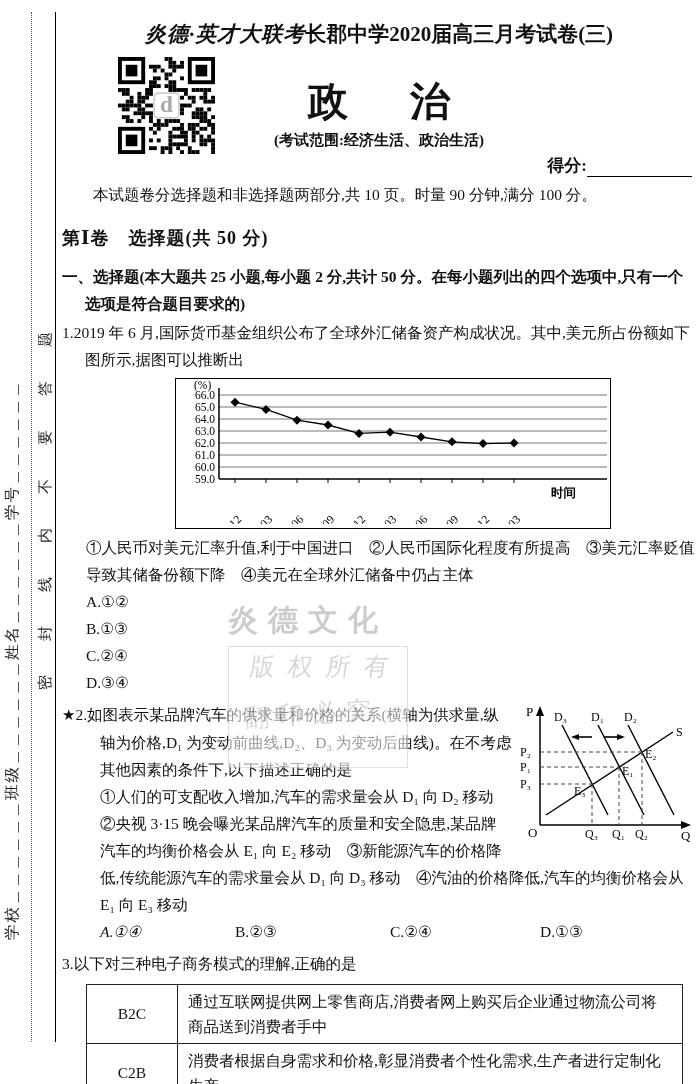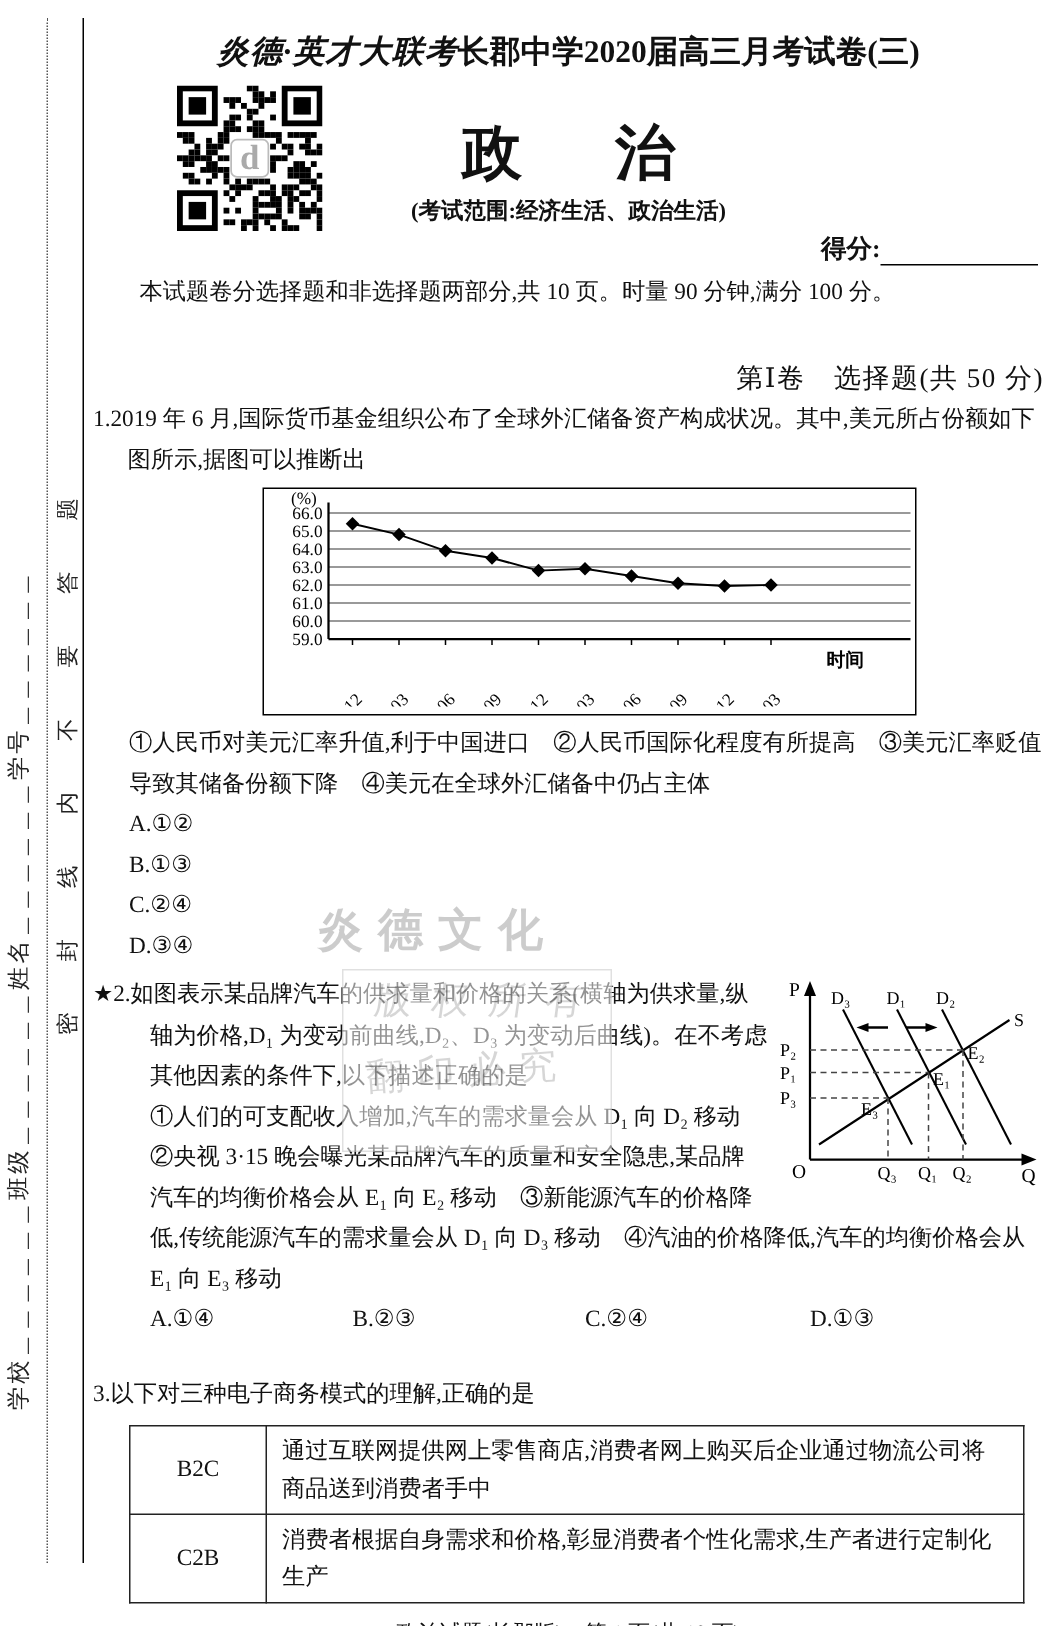--- a/index.html
+++ b/index.html
@@ -23,51 +23,51 @@
   
   .main{position:absolute;left:62px;top:0;width:634px;}
   .title{margin-top:20px;text-align:center;font-size:21px;font-weight:bold;white-space:nowrap;}
   .title .prefix{font-weight:900;font-style:italic;letter-spacing:1px;}
   .qr{position:absolute;left:56px;top:57px;width:97px;height:97px;}
   .subject{margin-top:26px;text-align:center;font-size:40px;font-weight:bold;letter-spacing:62px;padding-left:62px;}
   .scope{margin-top:2px;text-align:center;font-size:15px;font-weight:bold;}
   .score-row{margin-top:4px;text-align:right;font-size:17px;font-weight:bold;padding-right:4px;}
   .score-line{display:inline-block;width:105px;border-bottom:1px solid #000;height:17px;vertical-align:bottom;}
   .intro{margin-top:4px;font-size:15.5px;text-indent:2em;line-height:26px;}
-  .section-head{margin-top:32px;text-align:right;font-size:18px;font-weight:normal;letter-spacing:1px;}
+  .section-head{margin-top:18px;text-align:left;font-size:18px;font-weight:bold;letter-spacing:1px;}
   p{margin:0;}
   .bodytext{font-size:15.5px;line-height:27px;}
   .hang23{padding-left:23px;text-indent:-23px;}
   .hang38{padding-left:38px;text-indent:-38px;}
   .pl24{padding-left:24px;}
   .sec1{margin-top:13px;font-weight:bold;}
   .sec1 .secname{font-weight:900;}
   .q1{margin-top:2px;}
   
   .chart-box{margin:5px 0 5px 113px;width:436px;border:1.5px solid #000;box-sizing:border-box;background:#fff;}
   .chart-note{border-top:1.5px solid #000;font-size:12.5px;font-weight:600;padding:3px 3px;white-space:nowrap;letter-spacing:0.4px;}
   .options{display:flex;font-size:15.5px;line-height:27px;}
   .options span{display:inline-block;}
   .q1-opts{padding-left:24px;flex-direction:column;}
   .q1-opts .o1{width:147px;} .q1-opts .o2{width:153px;} .q1-opts .o3{width:155px;}
   .q2-opts{padding-left:38px;}
-  .q2-opts .o1{width:135px;} .q2-opts .o2{width:155px;} .q2-opts .o3{width:150px;}
+  .q2-opts .o1{width:135px;font-style:italic;} .q2-opts .o2{width:155px;} .q2-opts .o3{width:150px;}
   .q2-wrap{margin-top:5px;}
   .sd-wrap{float:right;width:180px;height:140px;margin:2px 0 2px 4px;text-indent:0;}
   .star{font-size:15px;}
-  .q3{margin-top:23px;}
+  .q3{margin-top:5px;}
   table.q3-table{margin:7px 0 0 24px;width:597px;border-collapse:collapse;border:1.5px solid #222;}
   table.q3-table td{border:1px solid #222;font-size:15.5px;}
   td.model{width:88px;text-align:center;}
   td.desc{padding:4px 10px;line-height:25px;}
   .footer{margin-top:10px;text-align:center;font-size:14.5px;}
   
   .wm{position:absolute;pointer-events:none;white-space:nowrap;}
   .wm-box{left:228px;top:646px;width:178px;height:120px;background:rgba(255,255,255,0.55);border:1px solid rgba(0,0,0,0.12);}
-  .wm1{left:212px;top:600px;font-size:30px;font-weight:bold;letter-spacing:10px;color:rgba(0,0,0,0.20);}
+  .wm1{left:228px;top:600px;font-size:30px;font-weight:bold;letter-spacing:10px;color:rgba(0,0,0,0.20);}
   .wm2{left:250px;top:650px;font-size:25px;letter-spacing:13px;color:rgba(0,0,0,0.16);transform:skewX(-8deg);}
   .wm3{left:244px;top:697px;font-size:25px;letter-spacing:9px;color:rgba(0,0,0,0.16);transform:rotate(-4deg);}
   svg text{font-family:"Liberation Serif","DejaVu Serif",serif;}
 </style>
 </head>
 <body>
 
 <div class="fields-col">学校＿＿＿＿＿＿班级＿＿＿＿＿＿姓名＿＿＿＿＿＿学号＿＿＿＿＿＿</div>
 <div class="vline-dotted"></div>
 <div class="seal-col">密封线内不要答题</div>
@@ -279,20 +279,21 @@
       <text x="12.5" y="14.3" text-anchor="middle" font-size="6" font-weight="bold" fill="#aaa">d</text>
     </svg>
 
   <div class="subject">政治</div>
   <div class="scope">(考试范围:经济生活、政治生活)</div>
   <div class="score-row"><span>得分:</span><span class="score-line"></span></div>
   <div class="intro bodytext">本试题卷分选择题和非选择题两部分,共 10 页。时量 90 分钟,满分 100 分。</div>
 
   <div class="section-head">第Ⅰ卷　选择题(共 50 分)</div>
 
+  <p class="bodytext hang23 sec1"><span class="secname">一、选择题</span><span>(本大题共 25 小题,每小题 2 分,共计 50 分。在每小题列出的四个选项中,只有一个选项是符合题目要求的)</span></p>
 
   <p class="bodytext hang23 q1"><span>1.</span><span>2019 年 6 月,国际货币基金组织公布了全球外汇储备资产构成状况。其中,美元所占份额如下图所示,据图可以推断出</span></p>
 
   <div class="chart-box">
     <svg id="usd-chart" width="433" height="145">
         <line x1="43" y1="16" x2="431" y2="16" stroke="#777" stroke-width="1"></line>
         <text x="39" y="20" text-anchor="end" font-size="11.5">66.0</text>
         <line x1="43" y1="28" x2="431" y2="28" stroke="#777" stroke-width="1"></line>
         <text x="39" y="32" text-anchor="end" font-size="11.5">65.0</text>
         <line x1="43" y1="40" x2="431" y2="40" stroke="#777" stroke-width="1"></line>

